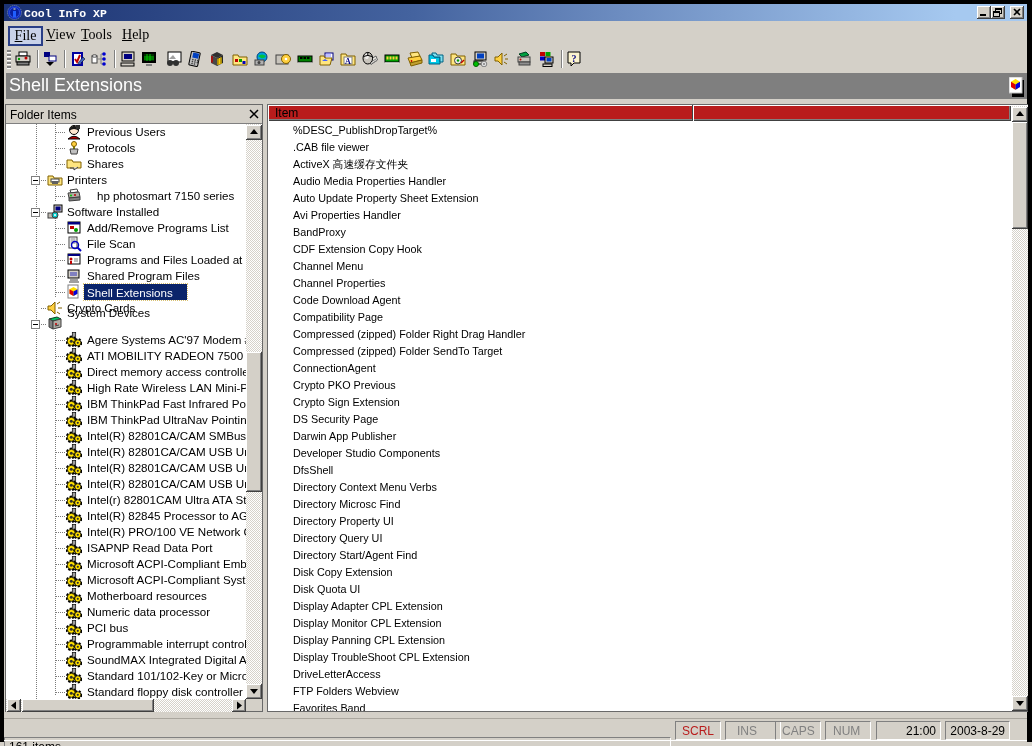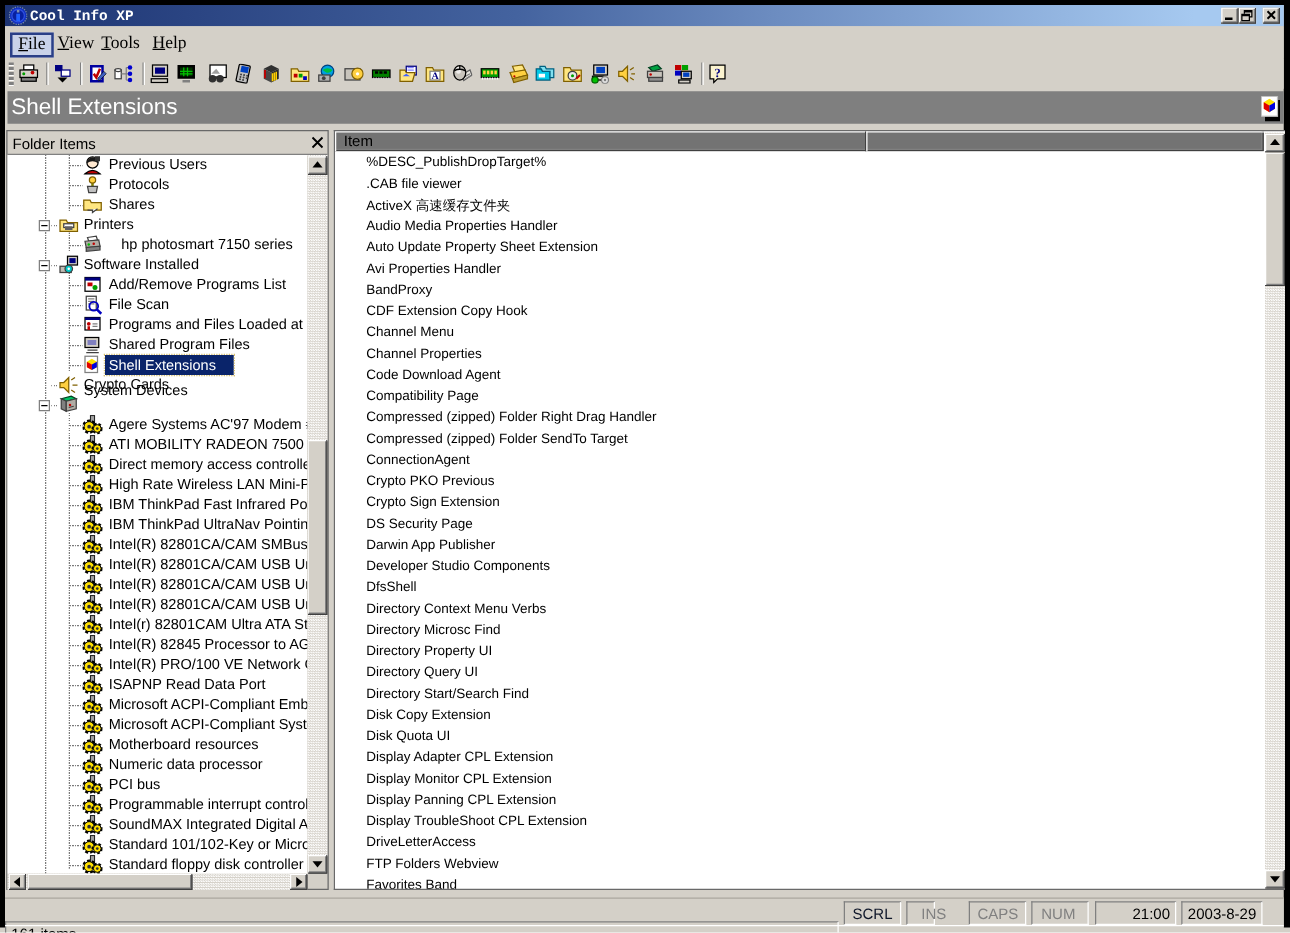--- a/index.html
+++ b/index.html
@@ -628,21 +628,21 @@
       </div>
       <div class="abs btn3d" style="left:226px;top:0;width:14px;height:13px">
         <svg width="14" height="13" style="position:absolute">
           <path d="M10 6.5 L5 2.5 L5 10.5 Z" fill="#000"></path>
         </svg>
       </div>
       <div class="abs btn3d" style="left:16px;top:0;width:132px;height:13px"></div>
     </div>
   </div>
 <div class="abs" style="left:267px;top:104px;width:761px;height:608px;border:1px solid #696969;border-right:none;background:#fff;overflow:hidden">
-    <div class="abs" style="left:0;top:0;width:743px;height:16px;background:#737373;box-shadow:inset 1px 1px 0 #fff,inset -1px -1px 0 #404040,inset -2px -2px 0 #808080">
+    <div class="abs" style="left:0;top:0;width:743px;height:16px;background:#b91c1c;box-shadow:inset 1px 1px 0 #fff,inset -1px -1px 0 #404040,inset -2px -2px 0 #808080">
       <div class="abs tt" style="left:7px;top:1px">Item</div>
     </div>
     <div class="abs" style="left:424px;top:0;width:1px;height:16px;background:#404040"></div>
     <div class="abs" style="left:425px;top:0;width:1px;height:16px;background:#fff"></div>
     <div class="abs lt" style="left:25px;top:19px">%DESC_PublishDropTarget%</div>
     <div class="abs lt" style="left:25px;top:36px">.CAB file viewer</div>
     <div class="abs lt" style="left:25px;top:53px">ActiveX 高速缓存文件夹</div>
     <div class="abs lt" style="left:25px;top:70px">Audio Media Properties Handler</div>
     <div class="abs lt" style="left:25px;top:87px">Auto Update Property Sheet Extension</div>
     <div class="abs lt" style="left:25px;top:104px">Avi Properties Handler</div>
@@ -658,21 +658,21 @@
     <div class="abs lt" style="left:25px;top:274px">Crypto PKO Previous</div>
     <div class="abs lt" style="left:25px;top:291px">Crypto Sign Extension</div>
     <div class="abs lt" style="left:25px;top:308px">DS Security Page</div>
     <div class="abs lt" style="left:25px;top:325px">Darwin App Publisher</div>
     <div class="abs lt" style="left:25px;top:342px">Developer Studio Components</div>
     <div class="abs lt" style="left:25px;top:359px">DfsShell</div>
     <div class="abs lt" style="left:25px;top:376px">Directory Context Menu Verbs</div>
     <div class="abs lt" style="left:25px;top:393px">Directory Microsc Find</div>
     <div class="abs lt" style="left:25px;top:410px">Directory Property UI</div>
     <div class="abs lt" style="left:25px;top:427px">Directory Query UI</div>
-    <div class="abs lt" style="left:25px;top:444px">Directory Start/Search Find</div>
+    <div class="abs lt" style="left:25px;top:444px">Directory Start/Agent Find</div>
     <div class="abs lt" style="left:25px;top:461px">Disk Copy Extension</div>
     <div class="abs lt" style="left:25px;top:478px">Disk Quota UI</div>
     <div class="abs lt" style="left:25px;top:495px">Display Adapter CPL Extension</div>
     <div class="abs lt" style="left:25px;top:512px">Display Monitor CPL Extension</div>
     <div class="abs lt" style="left:25px;top:529px">Display Panning CPL Extension</div>
     <div class="abs lt" style="left:25px;top:546px">Display TroubleShoot CPL Extension</div>
     <div class="abs lt" style="left:25px;top:563px">DriveLetterAccess</div>
     <div class="abs lt" style="left:25px;top:580px">FTP Folders Webview</div>
     <div class="abs lt" style="left:25px;top:597px">Favorites Band</div>
     <div class="abs" style="left:744px;top:1px;width:16px;height:606px">
@@ -688,23 +688,23 @@
           <path d="M8 10 L12 5 L4 5 Z" fill="#000"></path>
         </svg>
       </div>
     </div>
   </div>
 <div class="abs" style="left:4px;top:718px;width:1023px;height:24px;background:#d4d0c8;border-top:1px solid #aaa69e">
     <div class="abs sunk" style="left:0px;top:18px;width:667px;height:15px">
       <div class="tt" style="position:absolute;left:4px;top:2px;color:#000">161 items</div>
     </div>
     <div class="abs sunk" style="left:671px;top:2px;width:46px;height:19px">
-      <div class="tt" style="position:absolute;left:0px;top:2px;color:#0f172a"><span style="margin-left:6px">SCRL</span></div>
-    </div>
-    <div class="abs sunk" style="left:721px;top:2px;width:23px;height:19px">
+      <div class="tt" style="position:absolute;left:0px;top:2px;color:#b91c1c"><span style="margin-left:6px">SCRL</span></div>
+    </div>
+    <div class="abs sunk" style="left:721px;top:2px;width:56px;height:19px">
       <div class="tt" style="position:absolute;left:0px;top:2px;color:#808080"><span style="margin-left:11px">INS</span></div>
     </div>
     <div class="abs sunk" style="left:771px;top:2px;width:46px;height:19px">
       <div class="tt" style="position:absolute;left:0px;top:2px;color:#808080"><span style="margin-left:6px">CAPS</span></div>
     </div>
     <div class="abs sunk" style="left:821px;top:2px;width:46px;height:19px">
       <div class="tt" style="position:absolute;left:0px;top:2px;color:#808080"><span style="margin-left:7px">NUM</span></div>
     </div>
     <div class="abs sunk" style="left:872px;top:2px;width:65px;height:19px">
       <div class="tt" style="position:absolute;right:4px;top:2px;color:#000">21:00</div>

